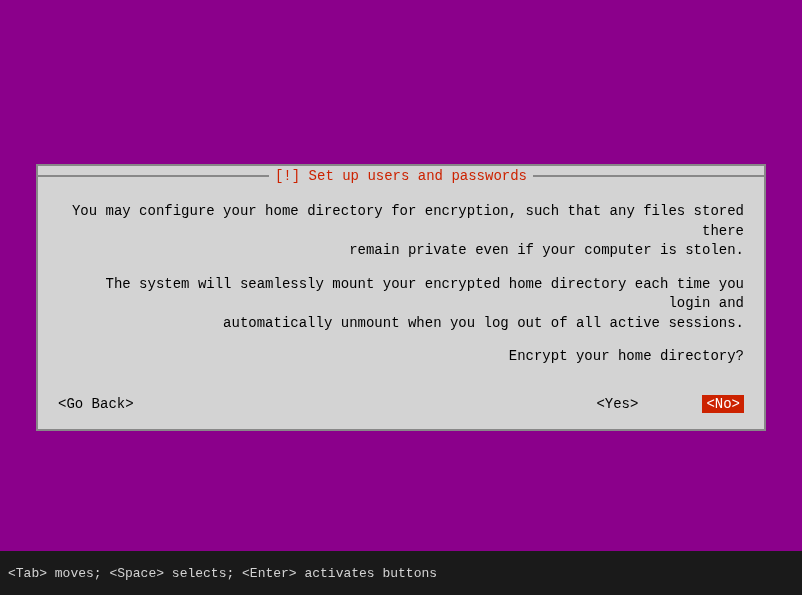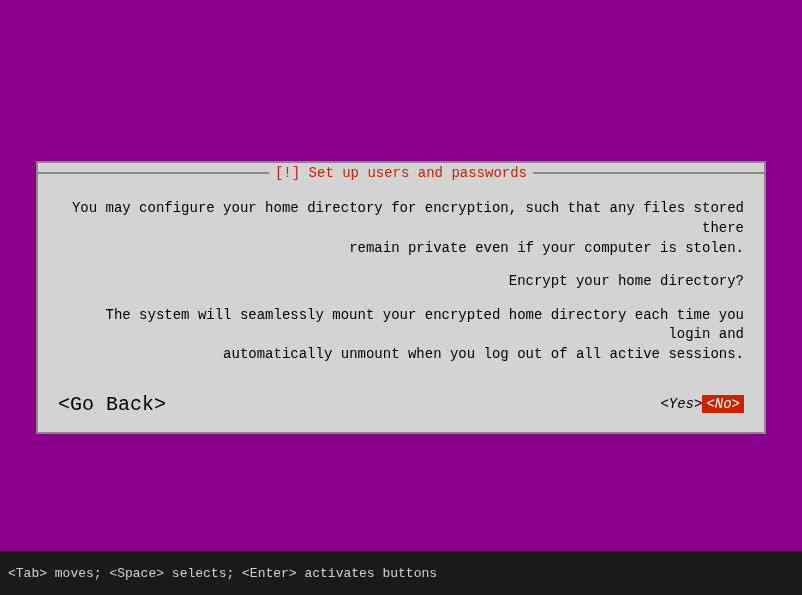--- a/index.html
+++ b/index.html
@@ -73,44 +73,45 @@
     .dialog-buttons {
       display: flex;
       align-items: center;
       justify-content: space-between;
       padding: 12px 20px 16px 20px;
     }
 
     .btn-left {
       color: #000;
       font-family: 'Courier New', Courier, monospace;
-      font-size: 20px;
+      font-size: 14px;
       cursor: pointer;
     }
 
     .btn-right {
       display: flex;
+      gap: 16px;
       align-items: center;
-      font-style: italic;
     }
 
     .btn-yes {
       color: #000;
       font-family: 'Courier New', Courier, monospace;
       font-size: 14px;
       cursor: pointer;
     }
 
     .btn-no {
       color: #fff;
       background-color: #cc2200;
       font-family: 'Courier New', Courier, monospace;
       font-size: 14px;
       cursor: pointer;
       padding: 1px 4px;
+      margin-left: 48px;
     }
 
     .bottom-bar {
       position: absolute;
       bottom: 0;
       left: 0;
       right: 0;
       height: 44px;
       background-color: #1a1a1a;
       display: flex;
@@ -129,22 +130,22 @@
 
 <div class="dialog">
   <div class="dialog-header">
     <div class="header-line-left"></div>
     <div class="header-title">[!] Set up users and passwords</div>
     <div class="header-line-right"></div>
   </div>
 
   <div class="dialog-content">
     <p>You may configure your home directory for encryption, such that any files stored there<br>remain private even if your computer is stolen.</p>
+    <p>The system will seamlessly mount your encrypted home directory each time you login and<br>automatically unmount when you log out of all active sessions.</p>
     <p>Encrypt your home directory?</p>
-    <p>The system will seamlessly mount your encrypted home directory each time you login and<br>automatically unmount when you log out of all active sessions.</p>
   </div>
 
   <div class="dialog-buttons">
     <span class="btn-left">&lt;Go Back&gt;</span>
     <div class="btn-right">
       <span class="btn-yes">&lt;Yes&gt;</span>
       <span class="btn-no">&lt;No&gt;</span>
     </div>
   </div>
 </div>

